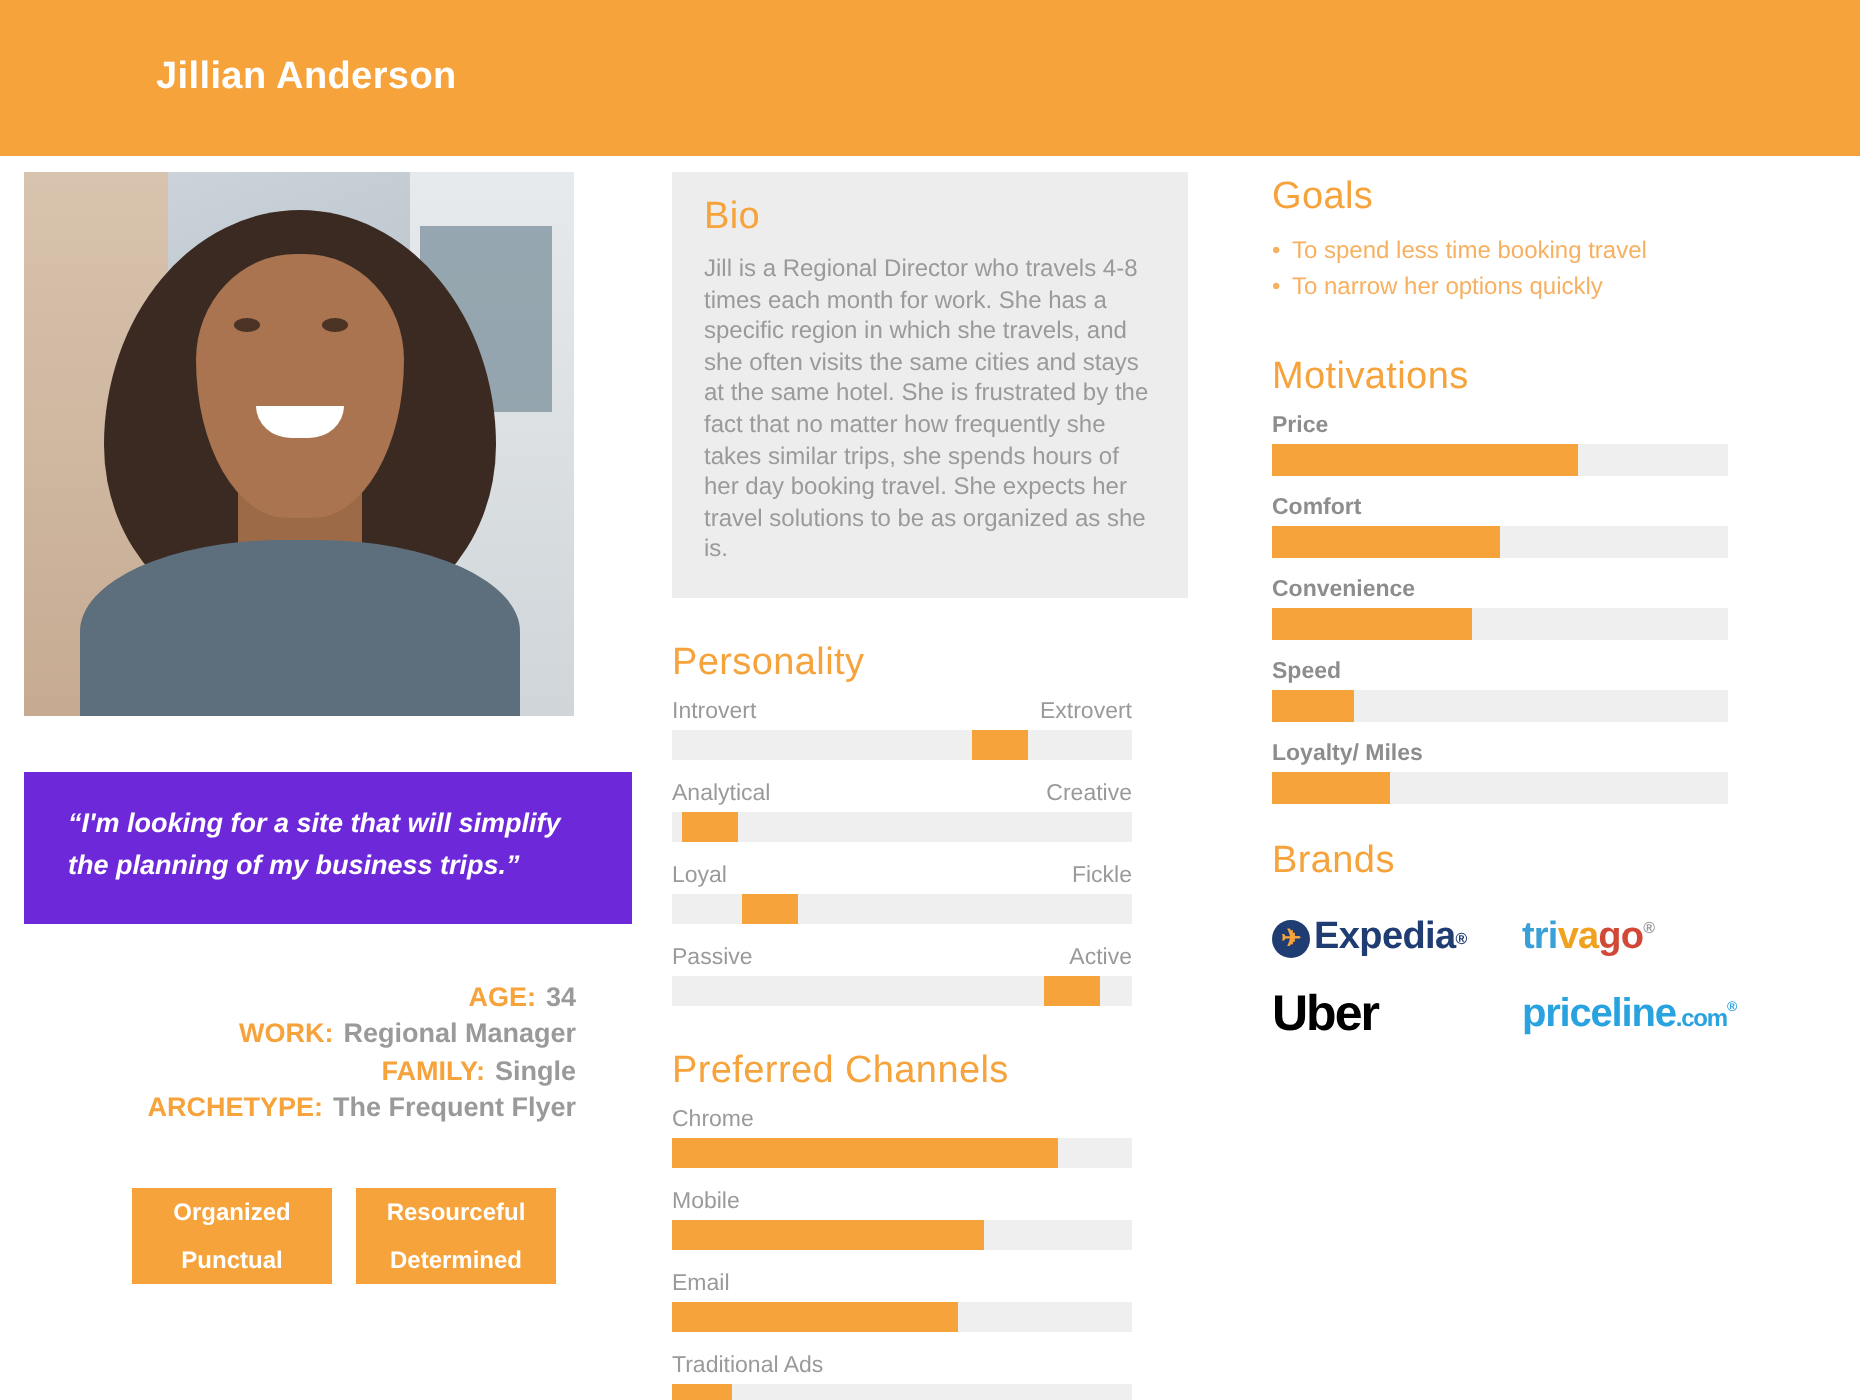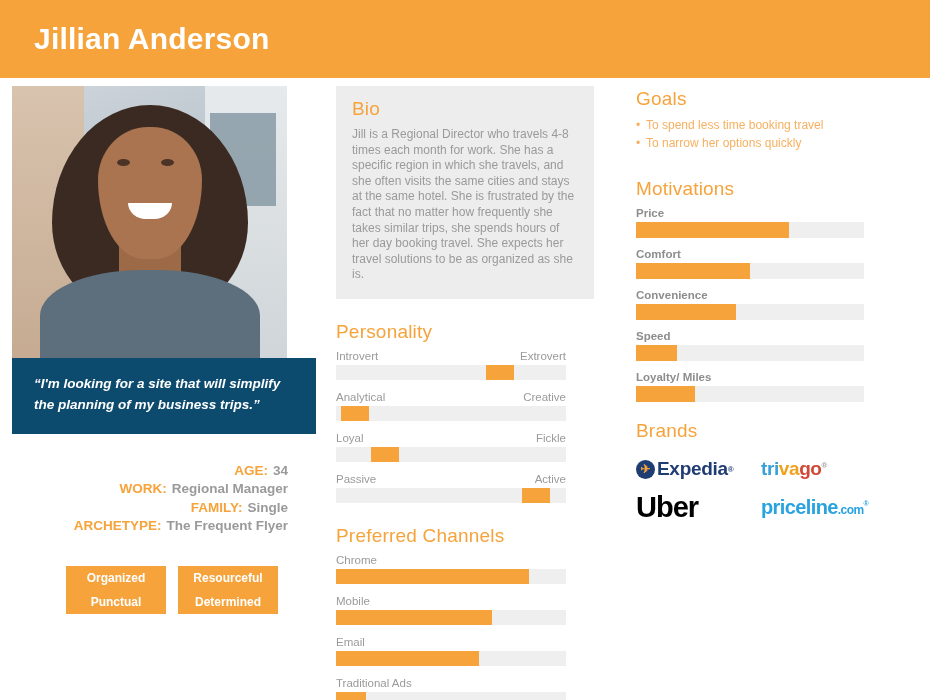--- a/index.html
+++ b/index.html
@@ -20,23 +20,24 @@
   .header {
     height: 78px;
     background: #f6a33c;
     display: flex;
     align-items: center;
     padding-left: 34px;
     box-sizing: border-box;
   }
   .header-title {
     color: #ffffff;
-    font-size: 30px;
+    font-size: 19px;
     font-weight: bold;
     letter-spacing: 0.2px;
+    margin-left: 44px;
   }
 
   
   .content {
     display: flex;
     padding: 0;
     box-sizing: border-box;
   }
   .col-left   { width: 336px; flex: none; }
   .col-mid    { width: 300px; flex: none; }
@@ -93,22 +94,22 @@
   .photo .eye.l { left: 38%; }
   .photo .eye.r { left: 54%; }
   .photo .smile {
     position: absolute; left: 50%; top: 43%; margin-left: -22px;
     width: 44px; height: 16px; background: #ffffff;
     border-radius: 0 0 40% 40% / 0 0 100% 100%;
   }
 
   .quote {
     width: 304px;
-    margin: 0 0 0 12px;
-    background: #0c4a6e;
+    margin: 28px 0 0 12px;
+    background: #6d28d9;
     color: #ffffff;
     font-size: 13.5px;
     font-weight: bold;
     font-style: italic;
     line-height: 1.55;
     padding: 16px 18px 18px 22px;
     box-sizing: border-box;
   }
 
   .demo {
@@ -255,21 +256,21 @@
   }
   .logo-expedia sup { font-size: 8px; color: #1f3c73; }
   .logo-trivago {
     font-size: 19px; font-weight: bold; letter-spacing: -0.4px;
   }
   .logo-trivago .tri { color: #3aa0d8; }
   .logo-trivago .va  { color: #f0a21e; }
   .logo-trivago .go  { color: #d14836; text-align: right; }
   .logo-trivago sup { font-size: 8px; color: #9a9a9a; }
   .logo-uber {
-    font-size: 29px; font-weight: bold; color: #000000;
+    font-size: 25px; font-weight: bold; color: #000000;
     letter-spacing: -1px; line-height: 1;
   }
   .logo-priceline {
     font-size: 20px; font-weight: bold; color: #29a3e0;
     letter-spacing: -0.6px;
   }
   .logo-priceline .dotcom { font-size: 12px; }
   .logo-priceline sup { font-size: 7px; }
 </style>
 </head>

